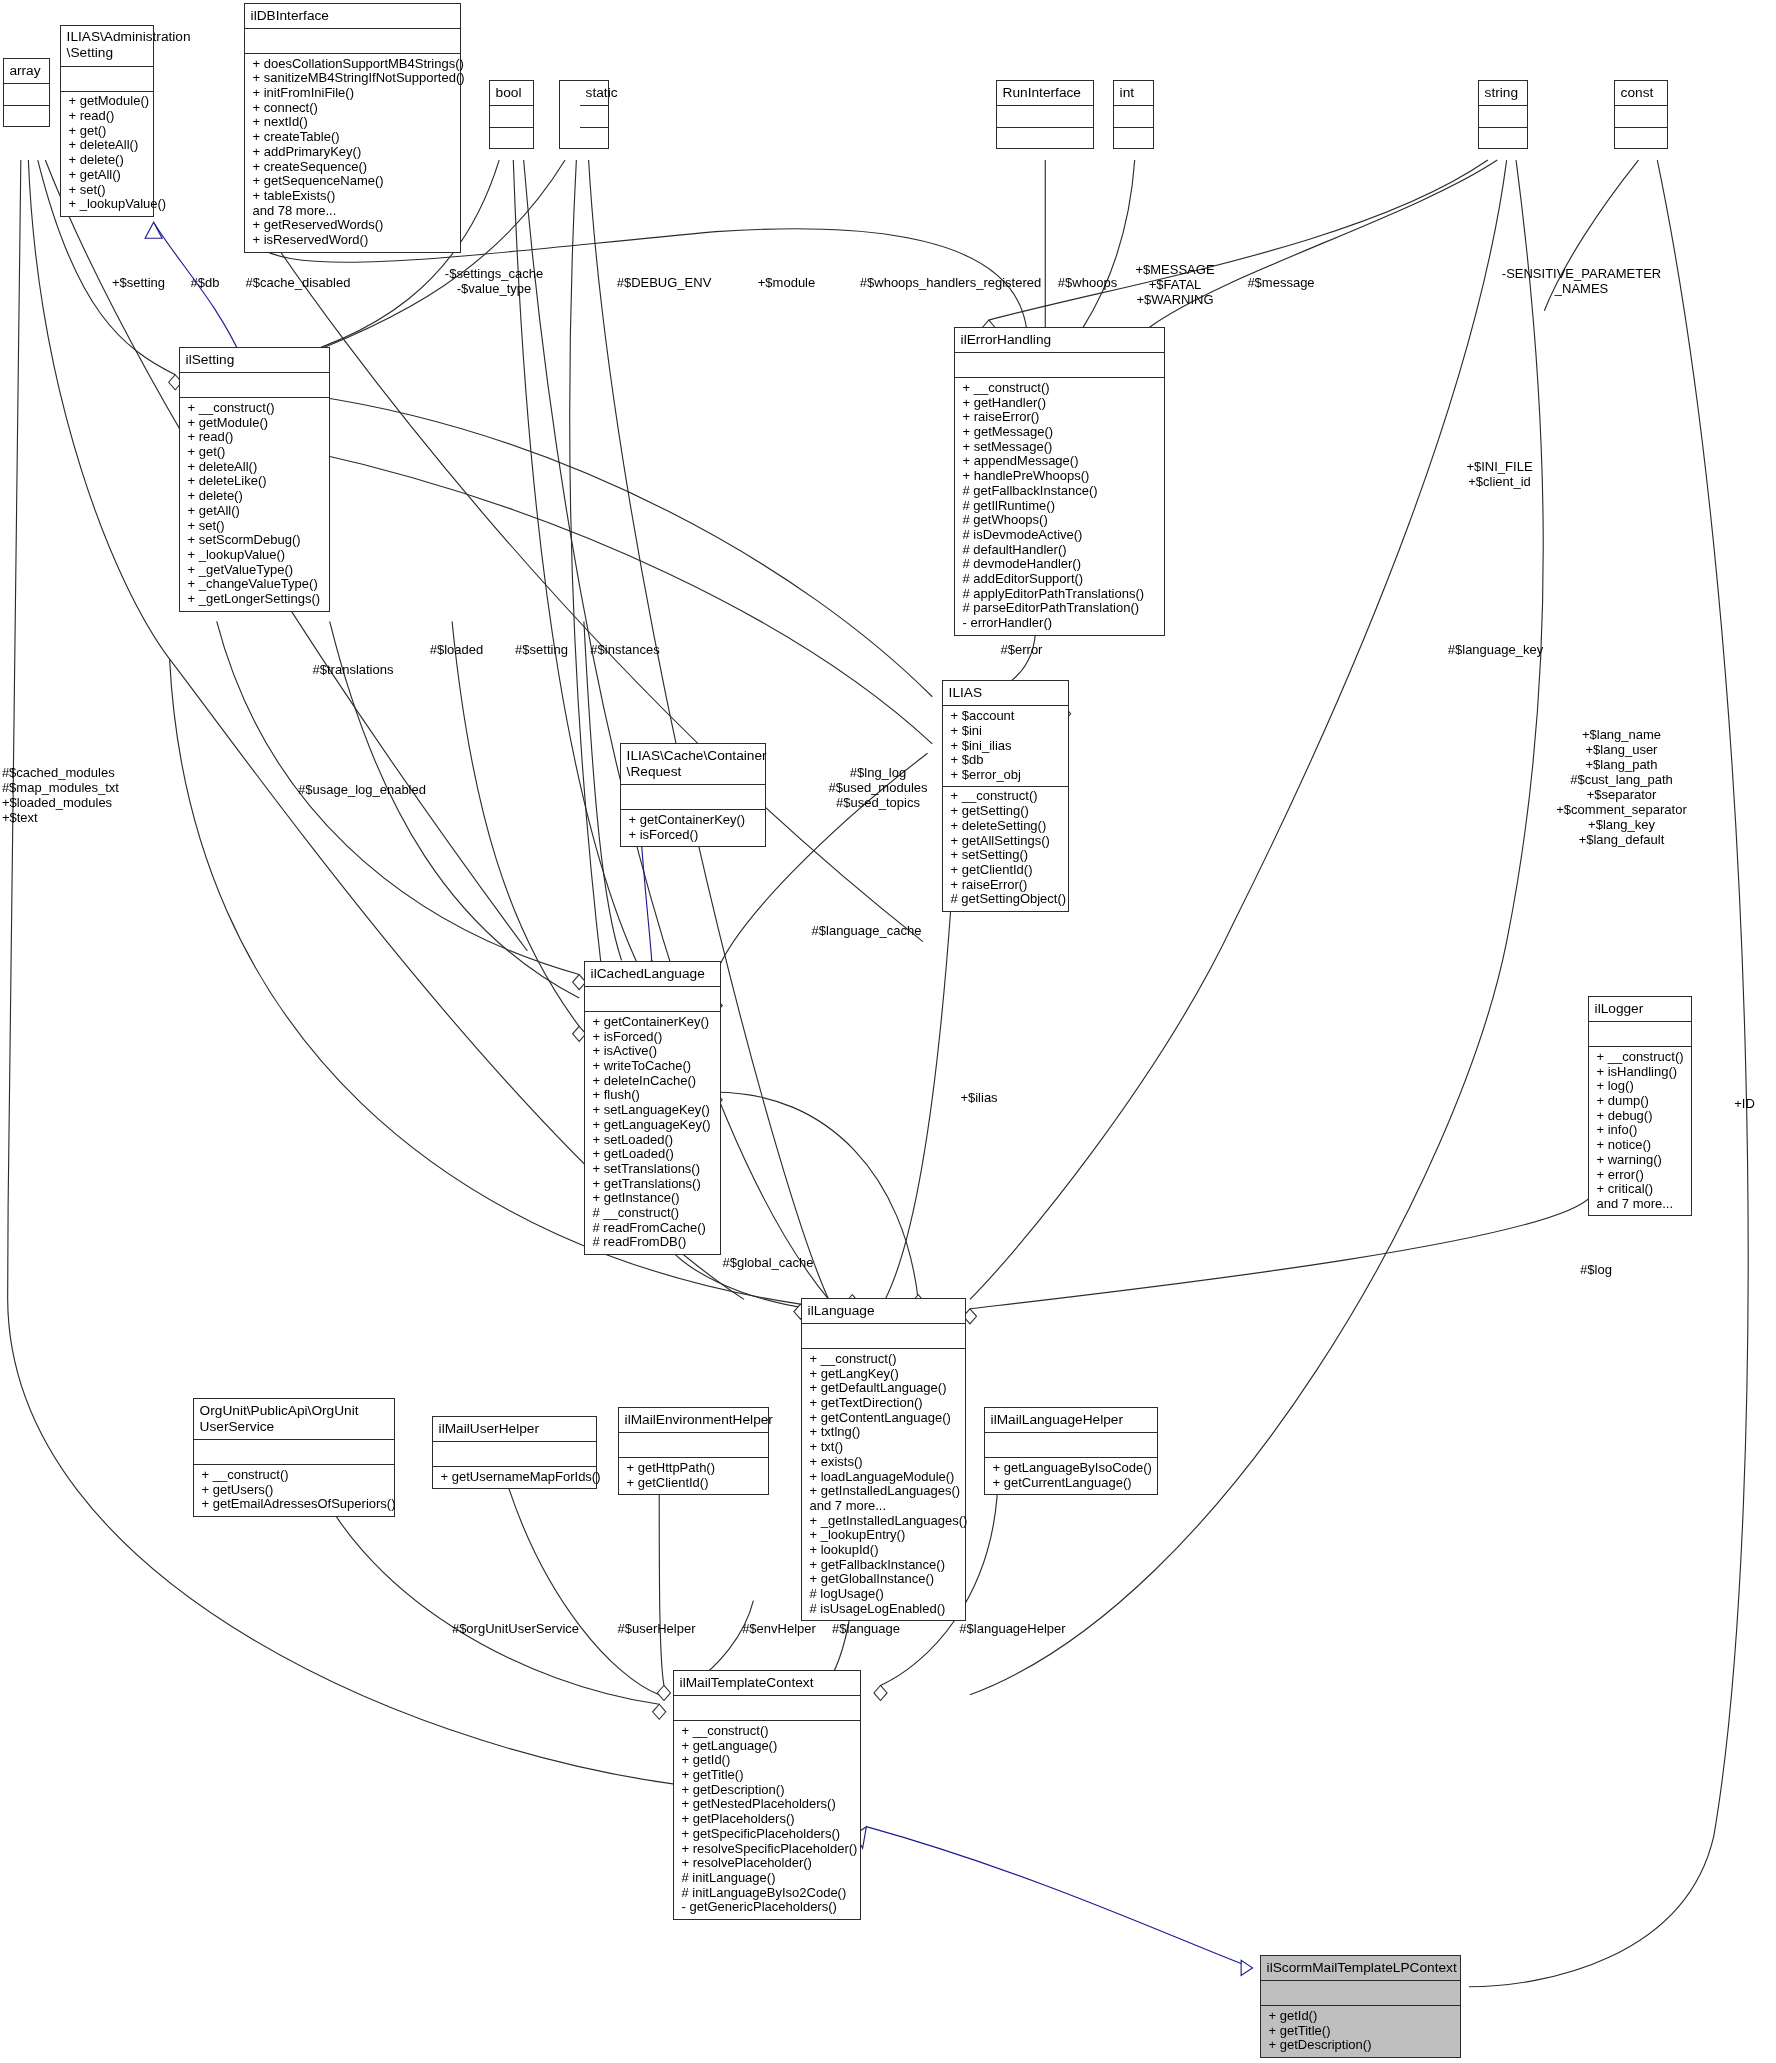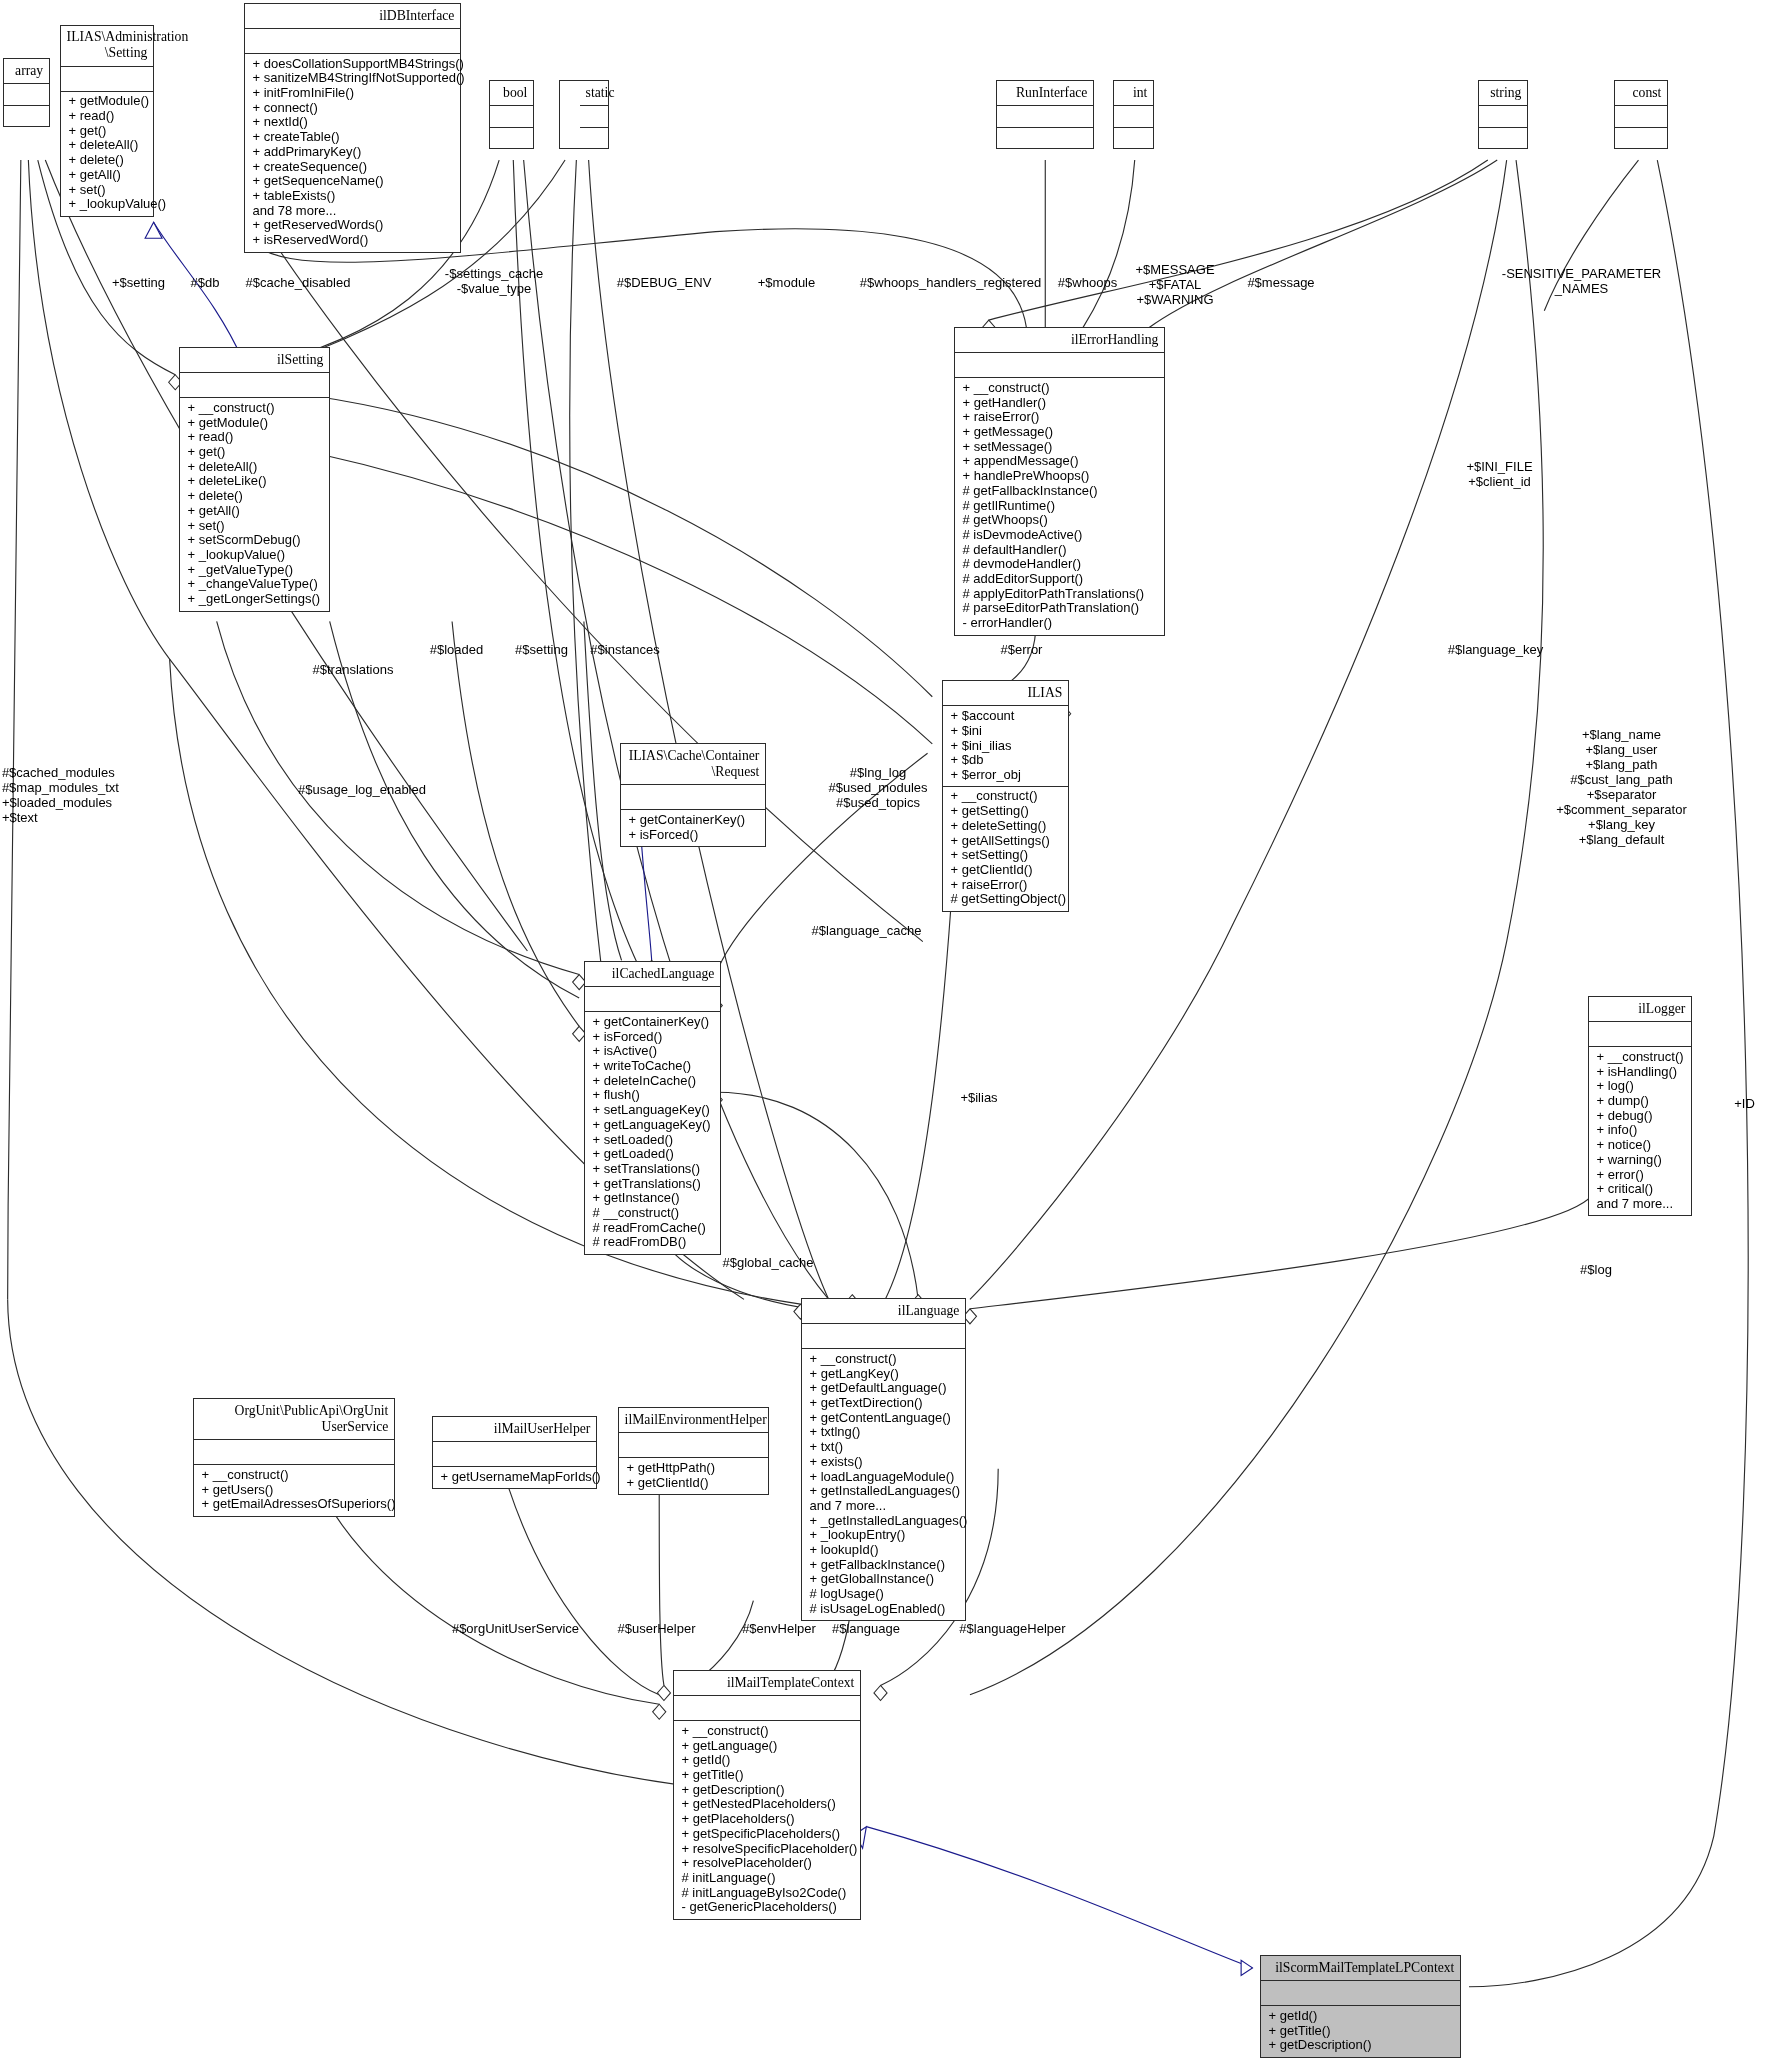--- a/index.html
+++ b/index.html
@@ -30,27 +30,26 @@
     position: absolute;
     border: 0.9px solid #2b2b2b;
     background: #ffffff;
     box-sizing: border-box;
     z-index: 5;
   }
   .node.filled {
     background: #bfbfbf;
   }
   .node .title {
-    text-align: right;
+    text-align: left;
     font-size: 13.7px;
     line-height: 16px;
     padding: 3.8px 5.6px 4.7px 5.6px;
     border-bottom: 0.9px solid #2b2b2b;
     white-space: pre-line;
-    font-family: Liberation Serif, serif;
   }
   .node .attrs {
     border-bottom: 0.9px solid #2b2b2b;
     padding: 2.8px 5.6px 2.8px 7.5px;
     font-size: 13px;
     line-height: 14.7px;
     min-height: 15px;
   }
   .node .attrs.empty {
     min-height: 16px;
@@ -431,20 +430,28 @@
 
   <div class="node" style="left:618px; top:1407px; width:151px;">
     <div class="title">ilMailEnvironmentHelper</div>
     <div class="attrs empty"></div>
     <div class="ops">
       <div>+ getHttpPath()</div>
       <div>+ getClientId()</div>
     </div>
   </div>
 
+  <div class="node" style="left:984px; top:1407px; width:174px;">
+    <div class="title">ilMailLanguageHelper</div>
+    <div class="attrs empty"></div>
+    <div class="ops">
+      <div>+ getLanguageByIsoCode()</div>
+      <div>+ getCurrentLanguage()</div>
+    </div>
+  </div>
 
   <div class="node" style="left:673px; top:1670px; width:188px;">
     <div class="title">ilMailTemplateContext</div>
     <div class="attrs empty"></div>
     <div class="ops">
       <div>+ __construct()</div>
       <div>+ getLanguage()</div>
       <div>+ getId()</div>
       <div>+ getTitle()</div>
       <div>+ getDescription()</div>

